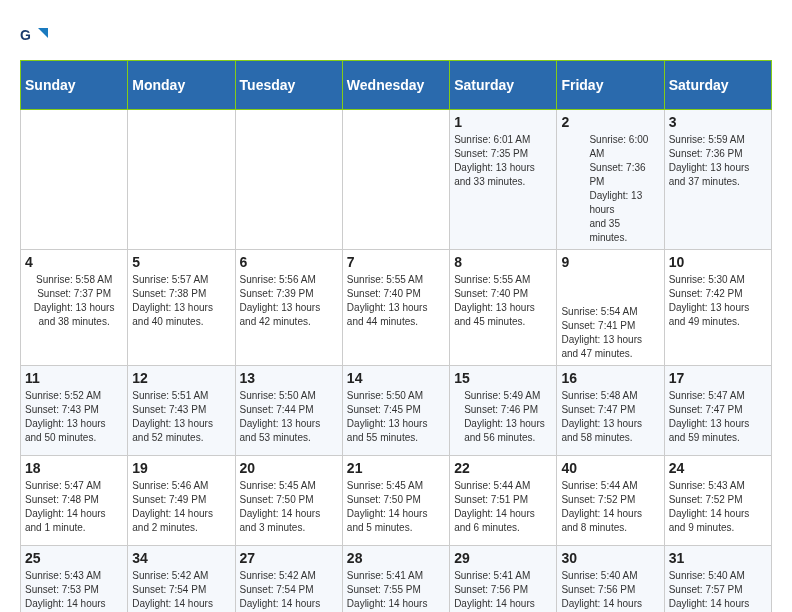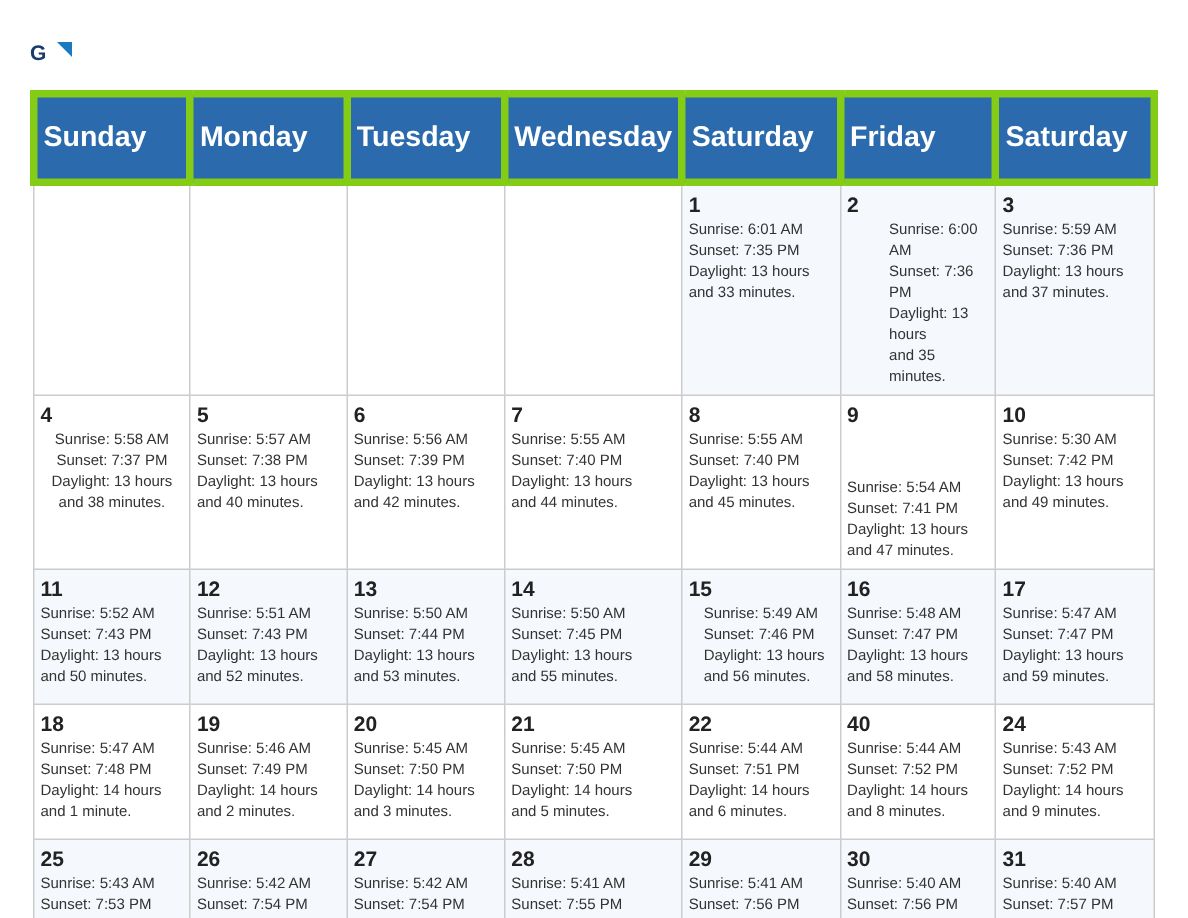--- a/index.html
+++ b/index.html
@@ -49,23 +49,23 @@
     table {
       width: 100%;
       border-collapse: collapse;
       font-size: 11px;
     }
     thead tr th {
       background-color: #2a6aad;
       color: #fff;
       padding: 16px 4px;
       text-align: left;
-      font-size: 19px;
+      font-size: 14px;
       font-weight: bold;
-      border: 5px solid #84cc16;
+      border: 1px solid #84cc16;
     }
     tbody tr td {
       border: 1px solid #ccc;
       vertical-align: top;
       padding: 4px;
       height: 90px;
       width: 107px;
       background: #fff;
     }
     tbody tr:nth-child(odd) td {
@@ -301,21 +301,21 @@
       </tr>
       <tr>
         <td>
           <div class="day-number">25</div>
           <div class="day-info" style="white-space: pre-line;">Sunrise: 5:43 AM
 Sunset: 7:53 PM
 Daylight: 14 hours
 and 10 minutes.</div>
         </td>
         <td>
-          <div class="day-number">26</div>
+          <div class="day-number">34</div>
           <div class="day-info" style="white-space: pre-line;">Sunrise: 5:42 AM
 Sunset: 7:54 PM
 Daylight: 14 hours
 and 11 minutes.</div>
         </td>
         <td>
           <div class="day-number">27</div>
           <div class="day-info" style="white-space: pre-line;">Sunrise: 5:42 AM
 Sunset: 7:54 PM
 Daylight: 14 hours

